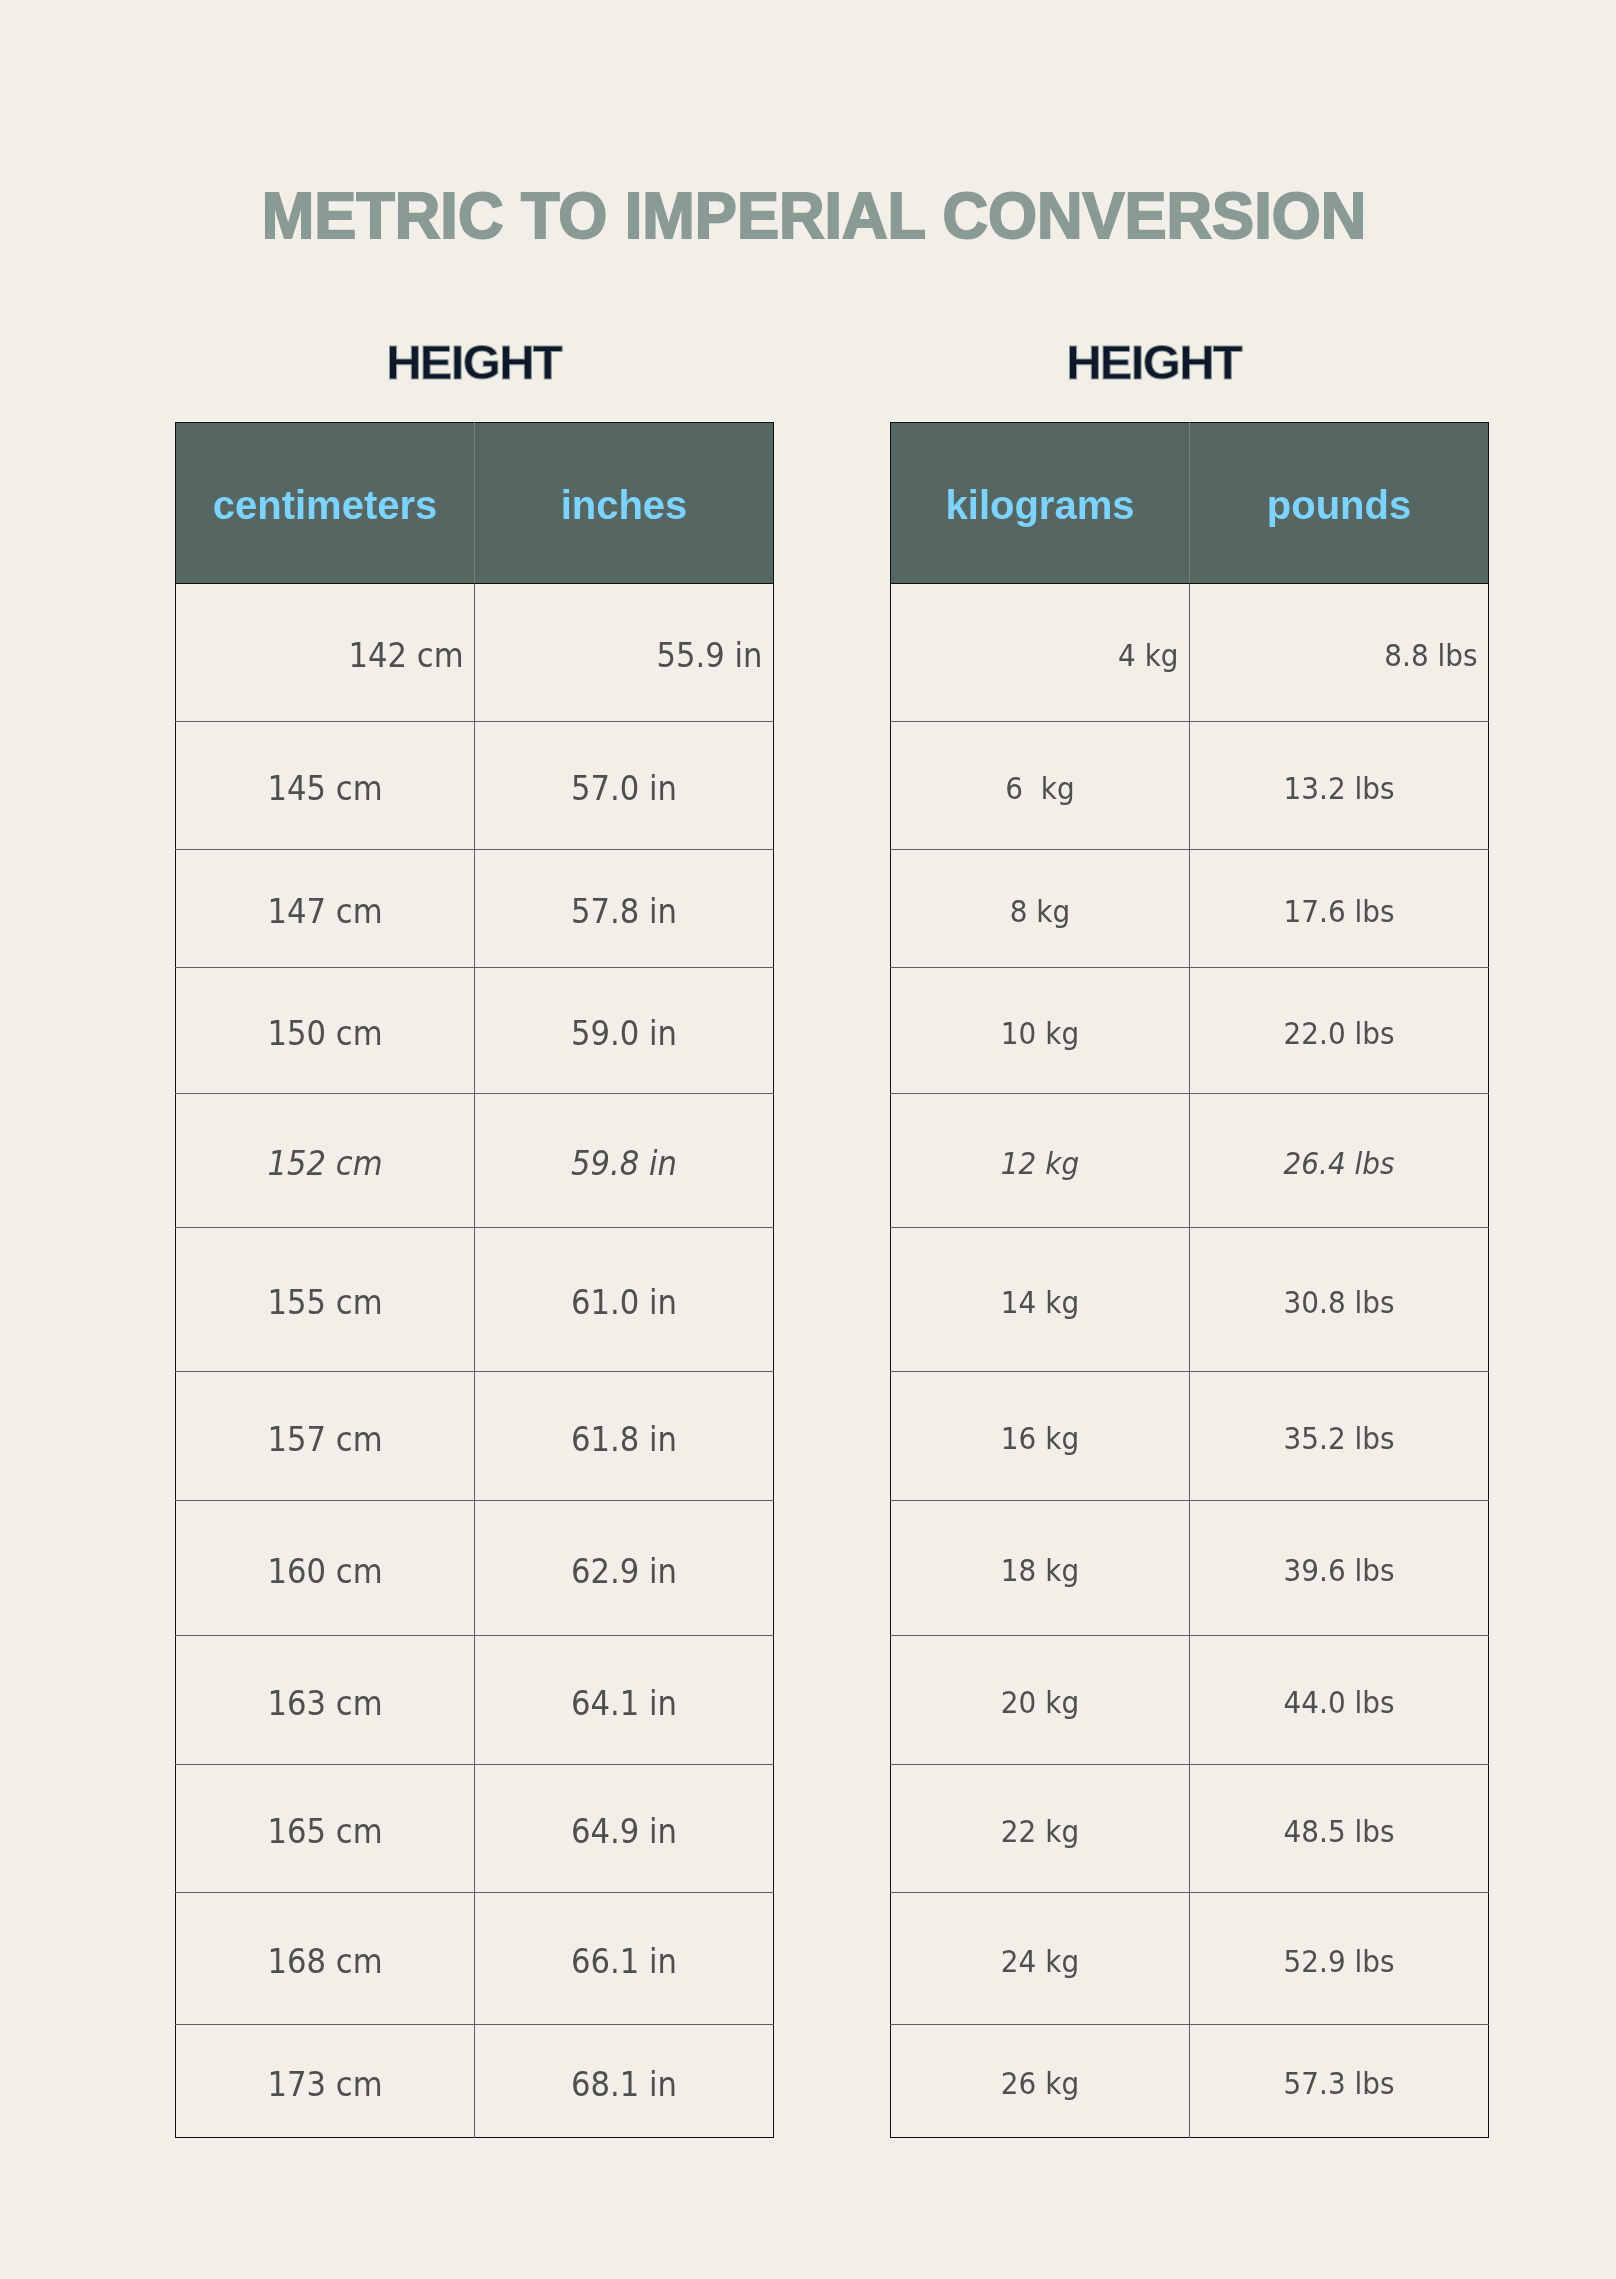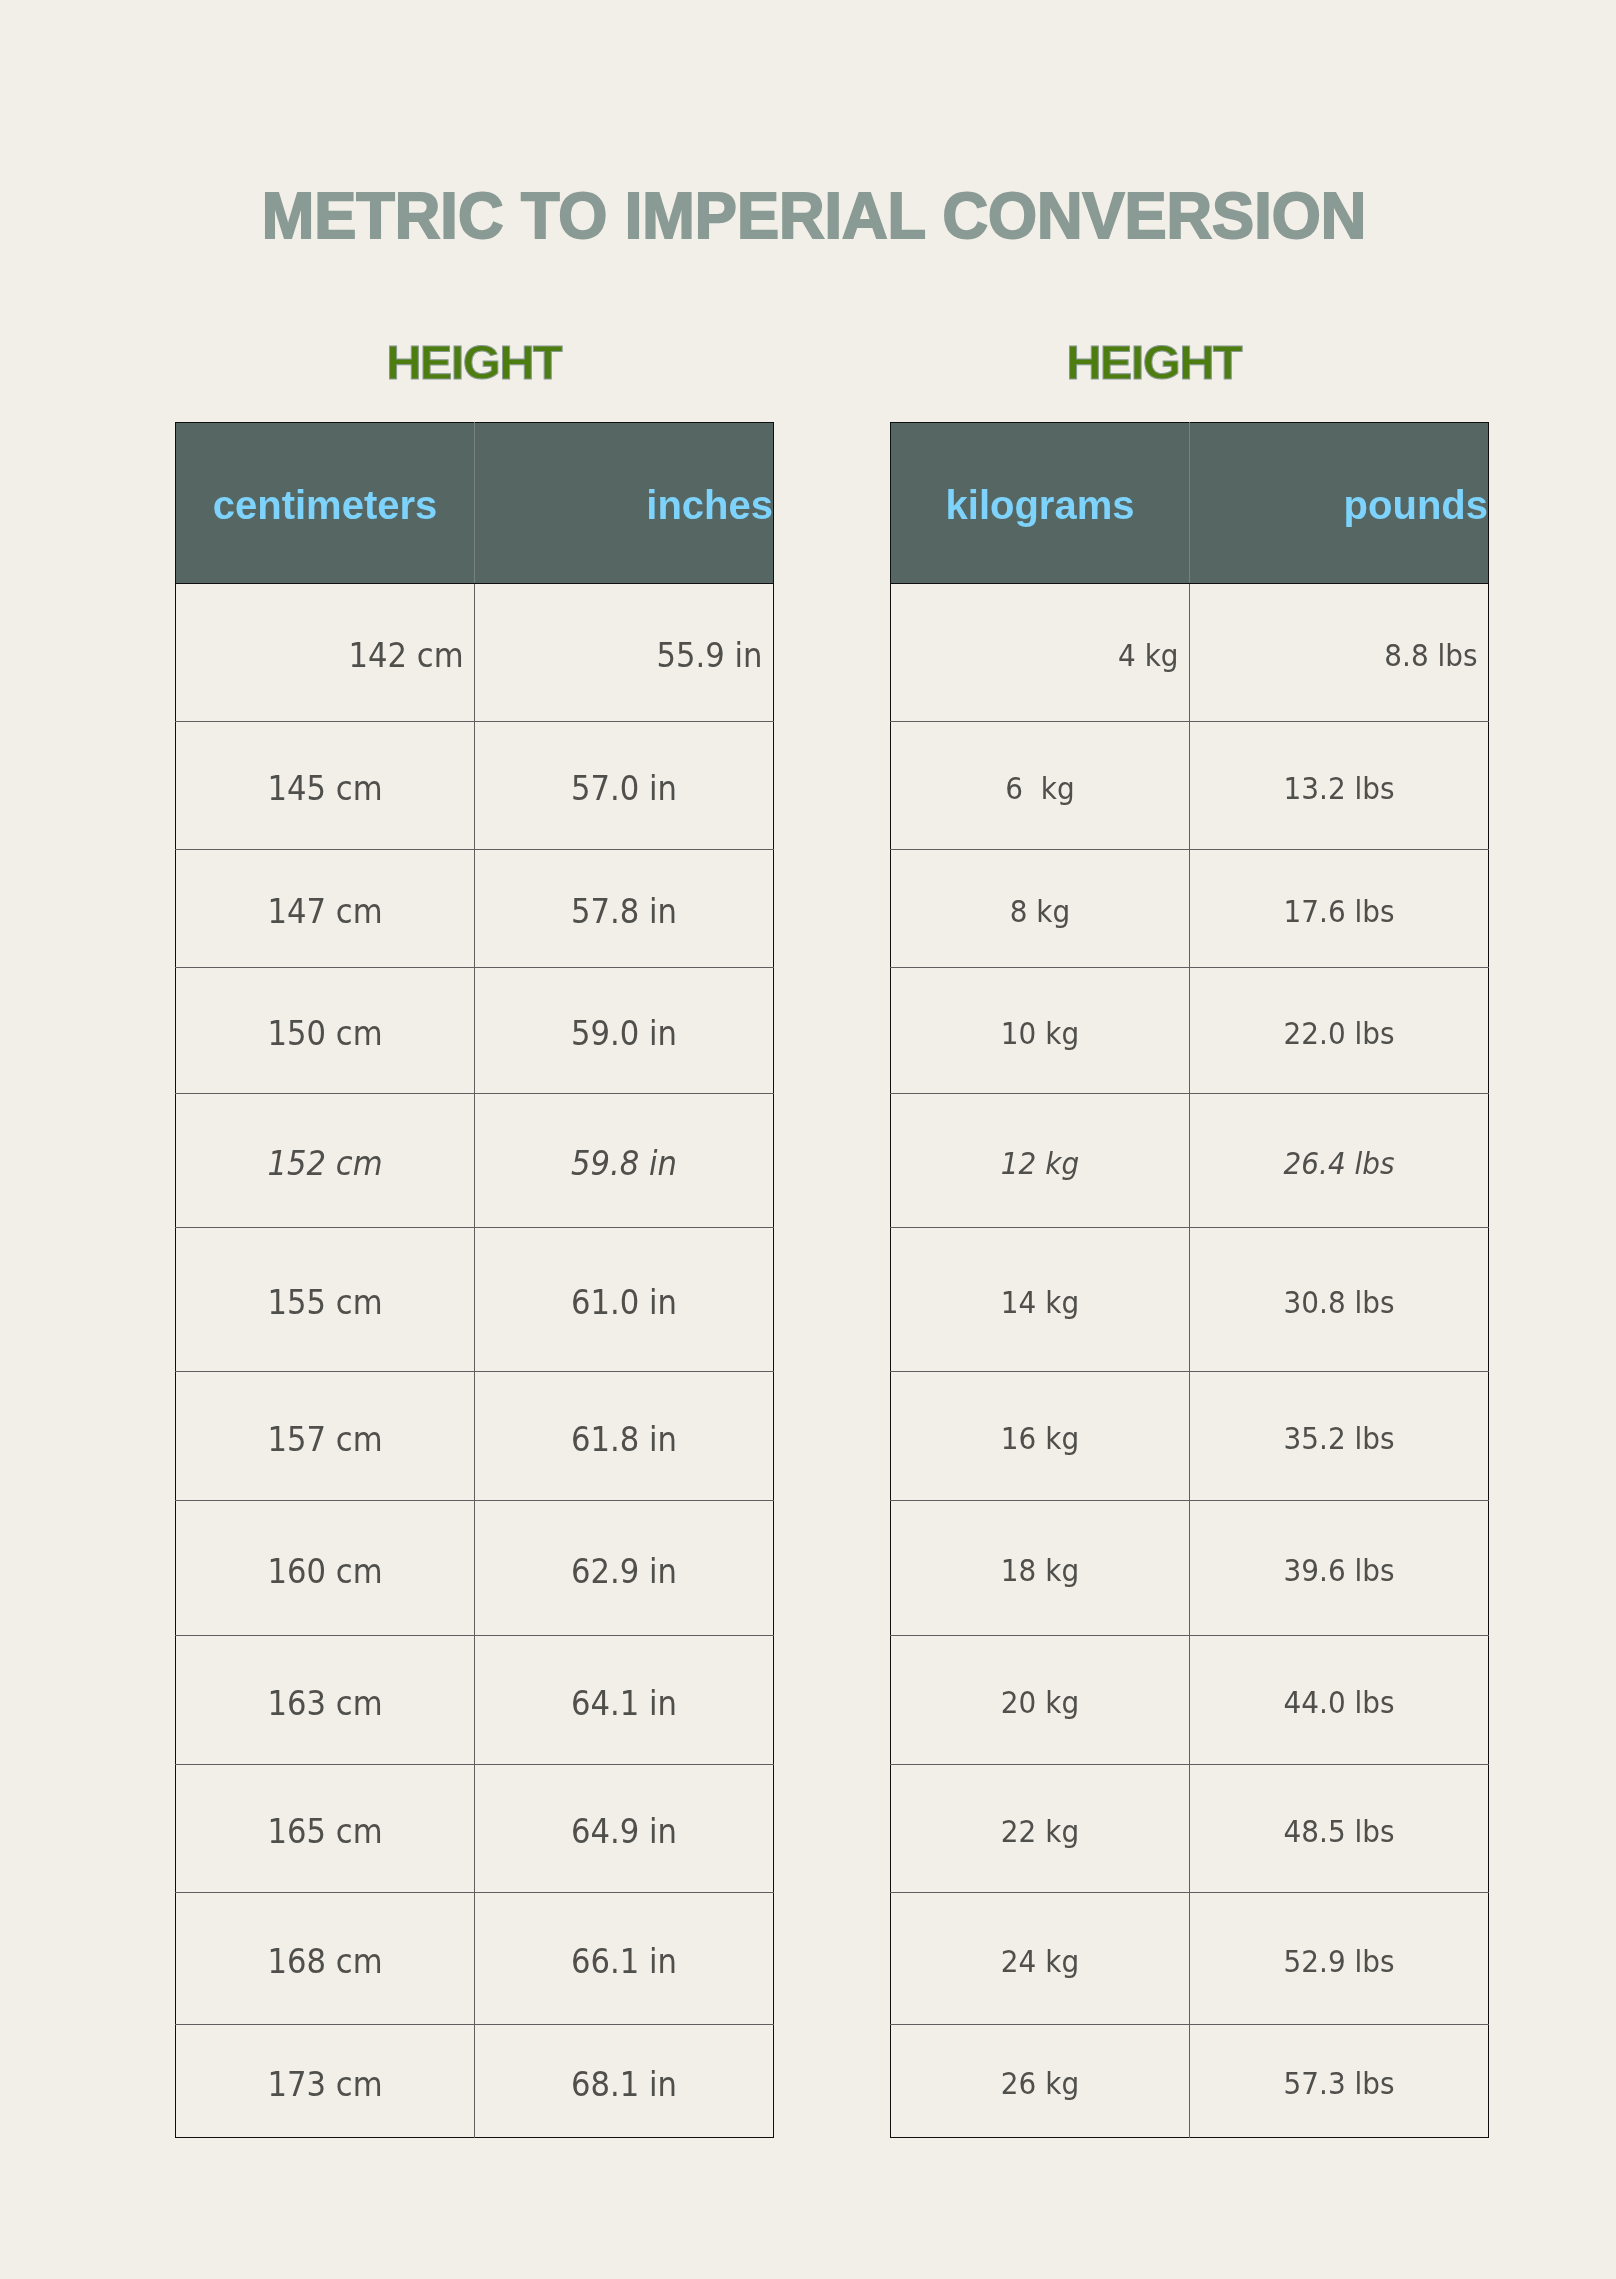--- a/index.html
+++ b/index.html
@@ -23,21 +23,21 @@
     line-height:1;
     white-space:nowrap;
     -webkit-text-stroke:2px #8A9A95;
     transform:scaleX(0.985);
     transform-origin:50% 50%;
   }
 
   .section-label{
     position:absolute;top:338px;
     text-align:center;
-    color:#4d7c0f;
+    color:#0f172a;
     font-size:49px;
     font-weight:700;
     letter-spacing:-1.7px;
     text-indent:-1.7px;
     line-height:1;
     -webkit-text-stroke:1px #8A9A95;
   }
   .section-label.left{left:175px;width:599px;}
   .section-label.right{left:855px;width:599px;}
 
@@ -56,21 +56,21 @@
     font-size:40px;
     font-weight:700;
     height:160px;
     border:0;
     border-bottom:1.8px solid #0F0F0F;
     padding:0;
     text-align:center;
     vertical-align:middle;
     line-height:1;
   }
-  .conv-table th + th{border-left:1.3px solid #77807D;text-align:right;}
+  .conv-table th + th{border-left:1.3px solid #77807D;}
   .col-head{display:block;transform:translateY(1.8px);}
   .conv-table td{
     color:#4F4F4C;
     font-family:"DejaVu Sans", sans-serif;
     font-size:33px;
     font-weight:400;
     height:128px;
     border:0;
     border-bottom:1.3px solid #5F5F5F;
     padding:0;

